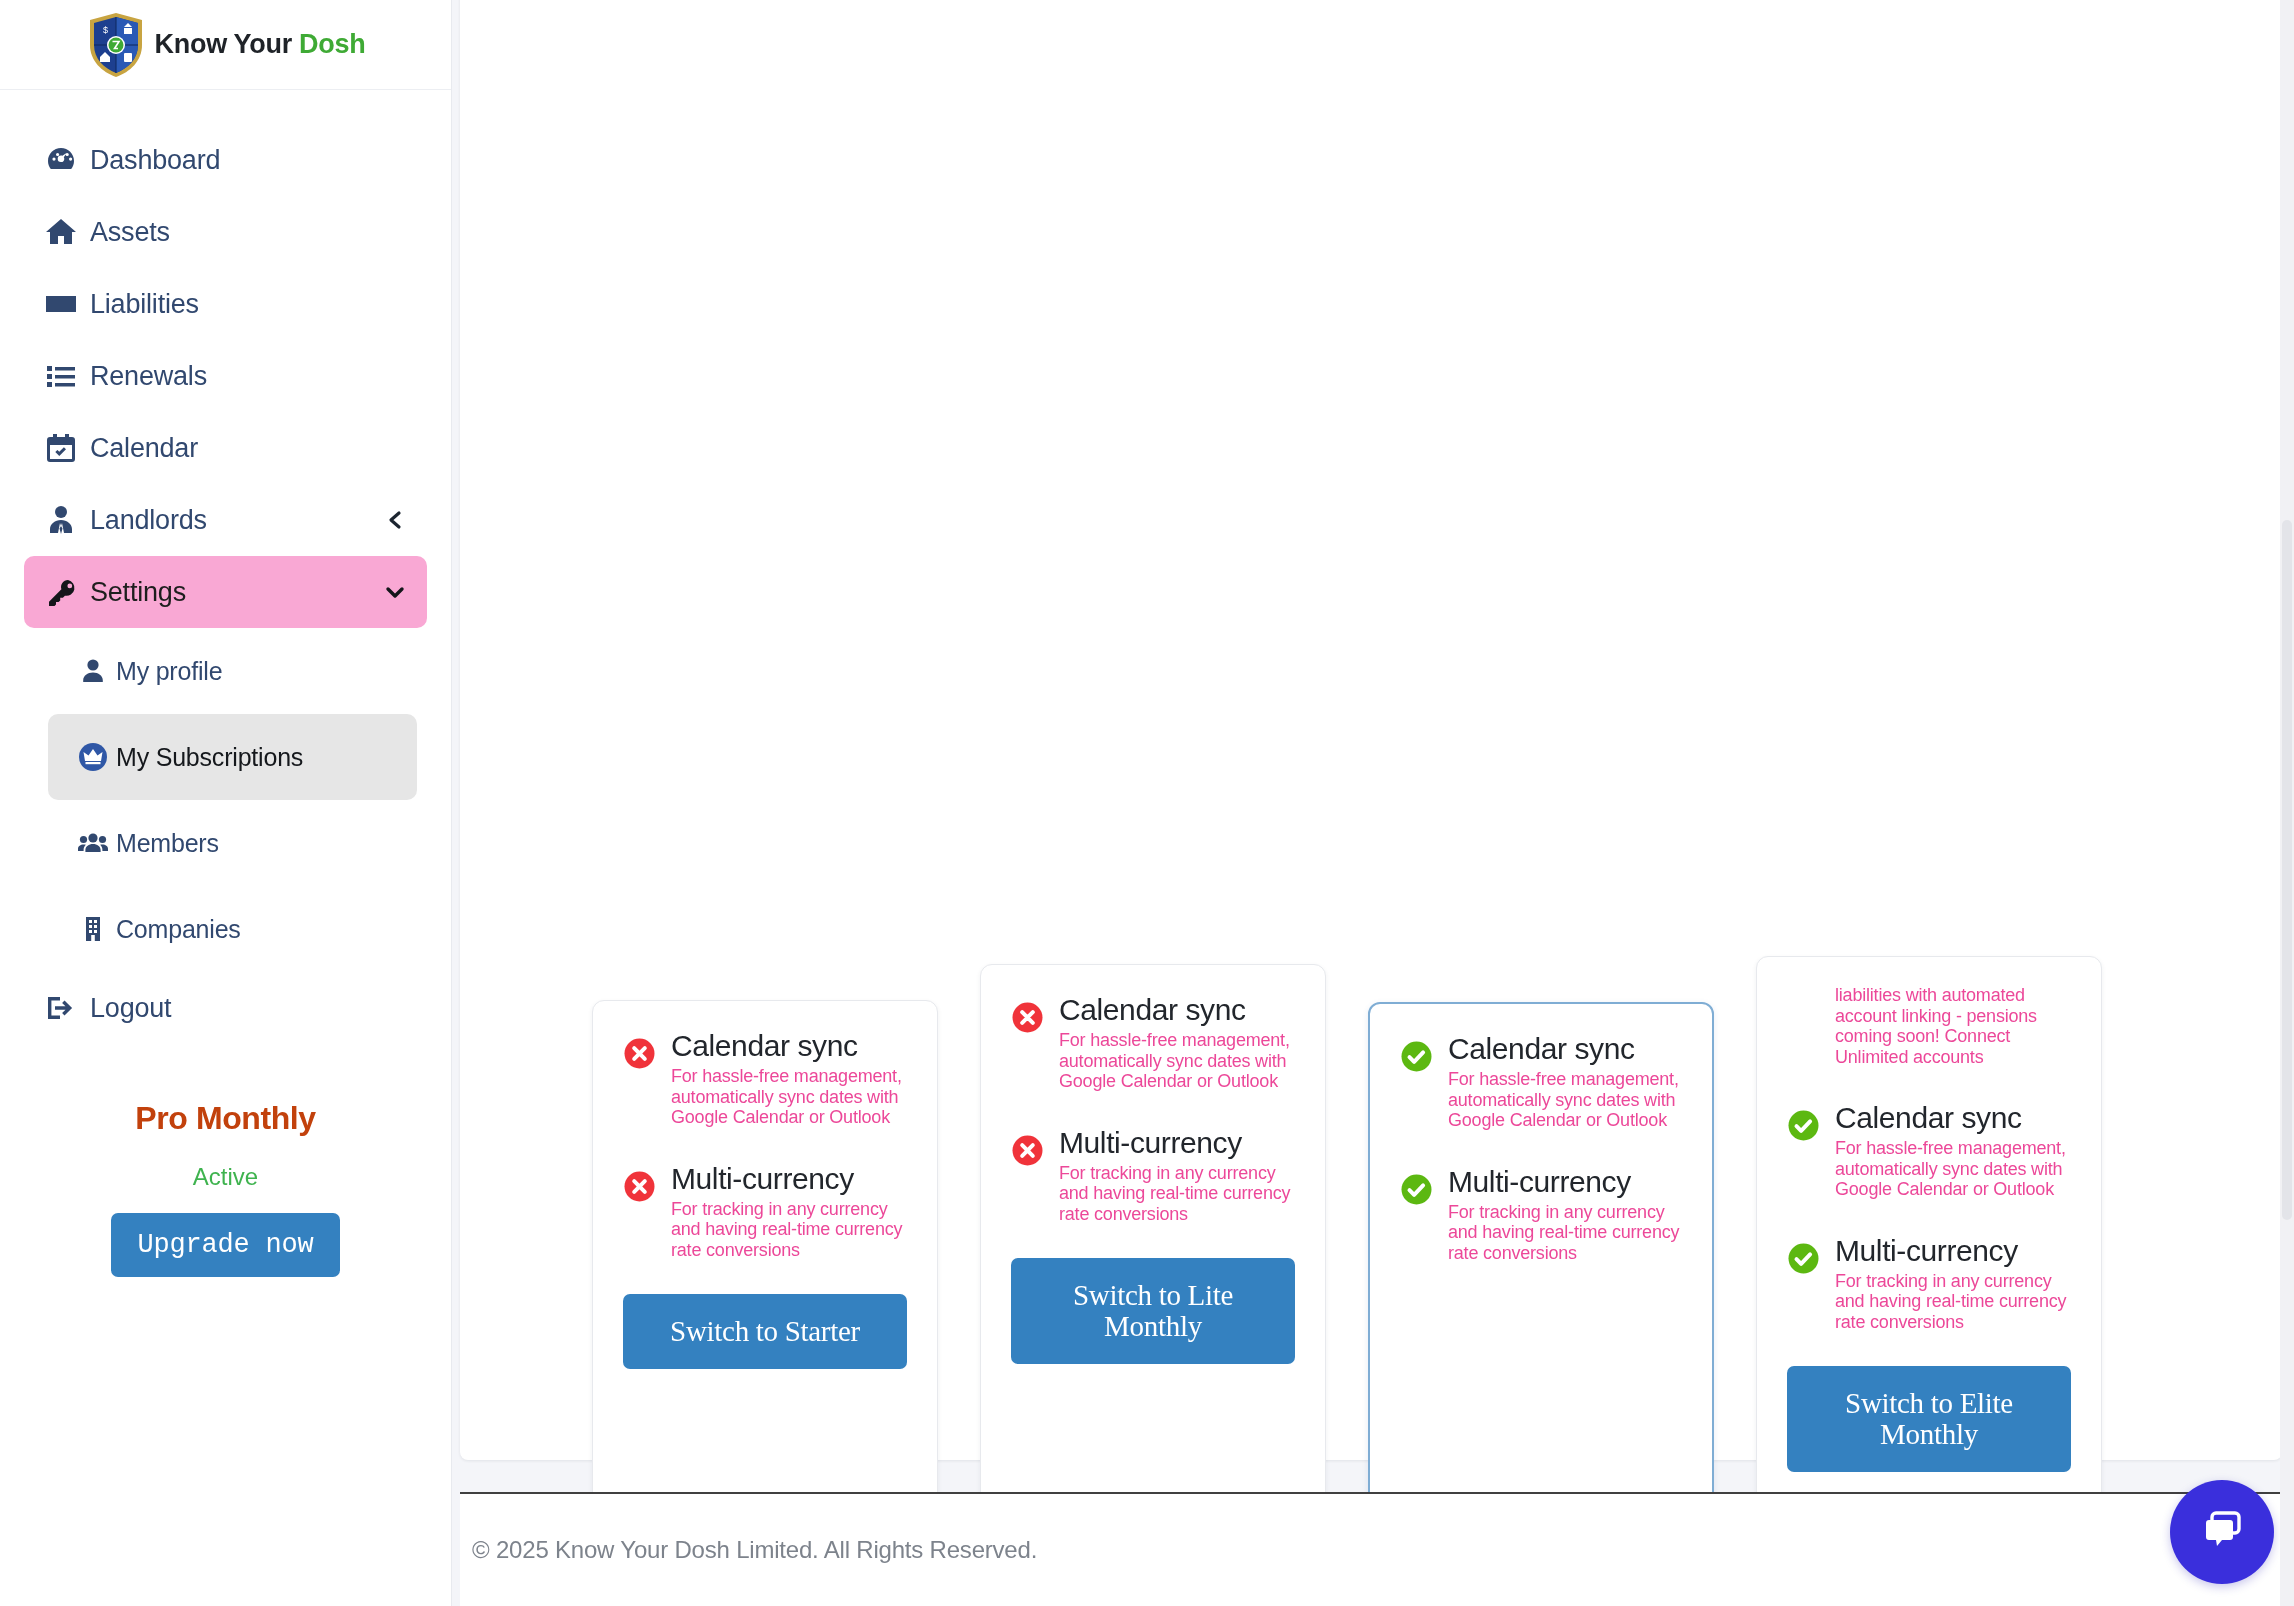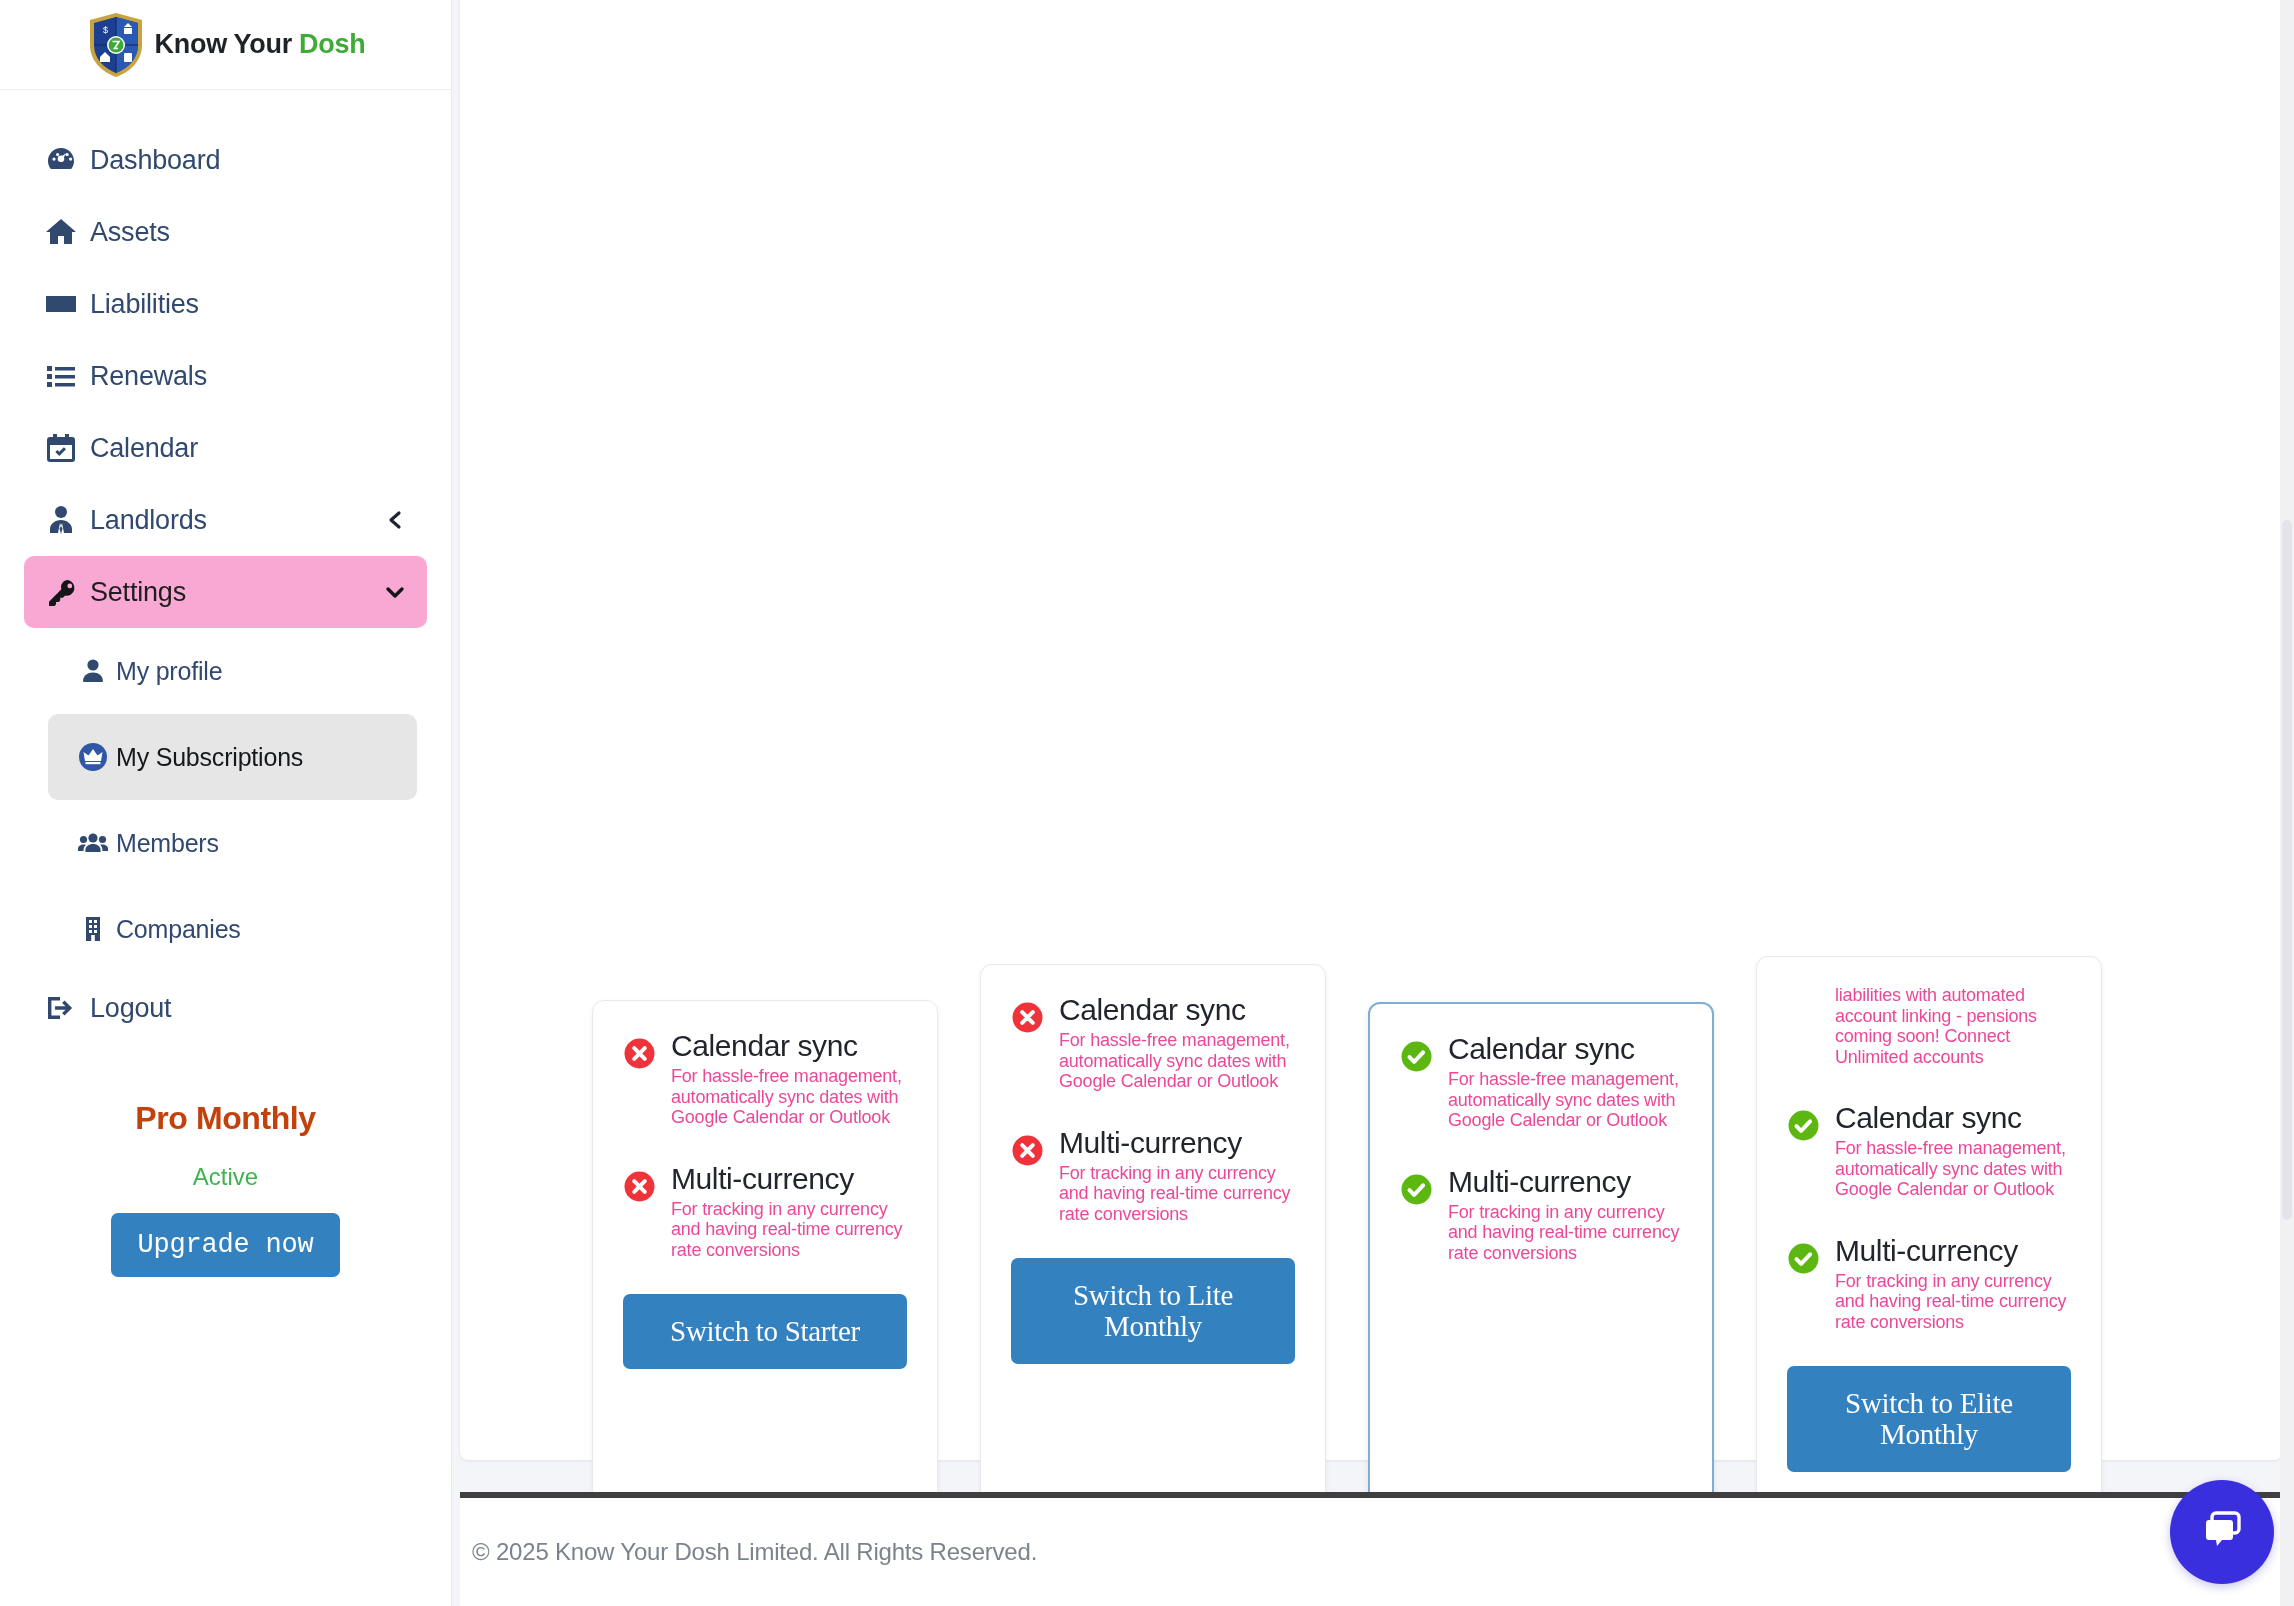--- a/index.html
+++ b/index.html
@@ -155,21 +155,21 @@
     cursor: pointer;
     letter-spacing: -0.3px;
   }
 
   
   .footer {
     position: absolute;
     left: 8px; right: 14px;
     top: 1492px; height: 114px;
     background: #ffffff;
-    border-top: 6px solid #404040;
+    border-top: 2px solid #404040;
     display: flex; align-items: center;
     padding-left: 12px;
   }
   .footer-text { font-size: 24px; color: #7d838c; letter-spacing: -0.2px; }
 
   
   .chat-fab {
     position: absolute;
     right: 20px; bottom: 22px;
     width: 104px; height: 104px;

